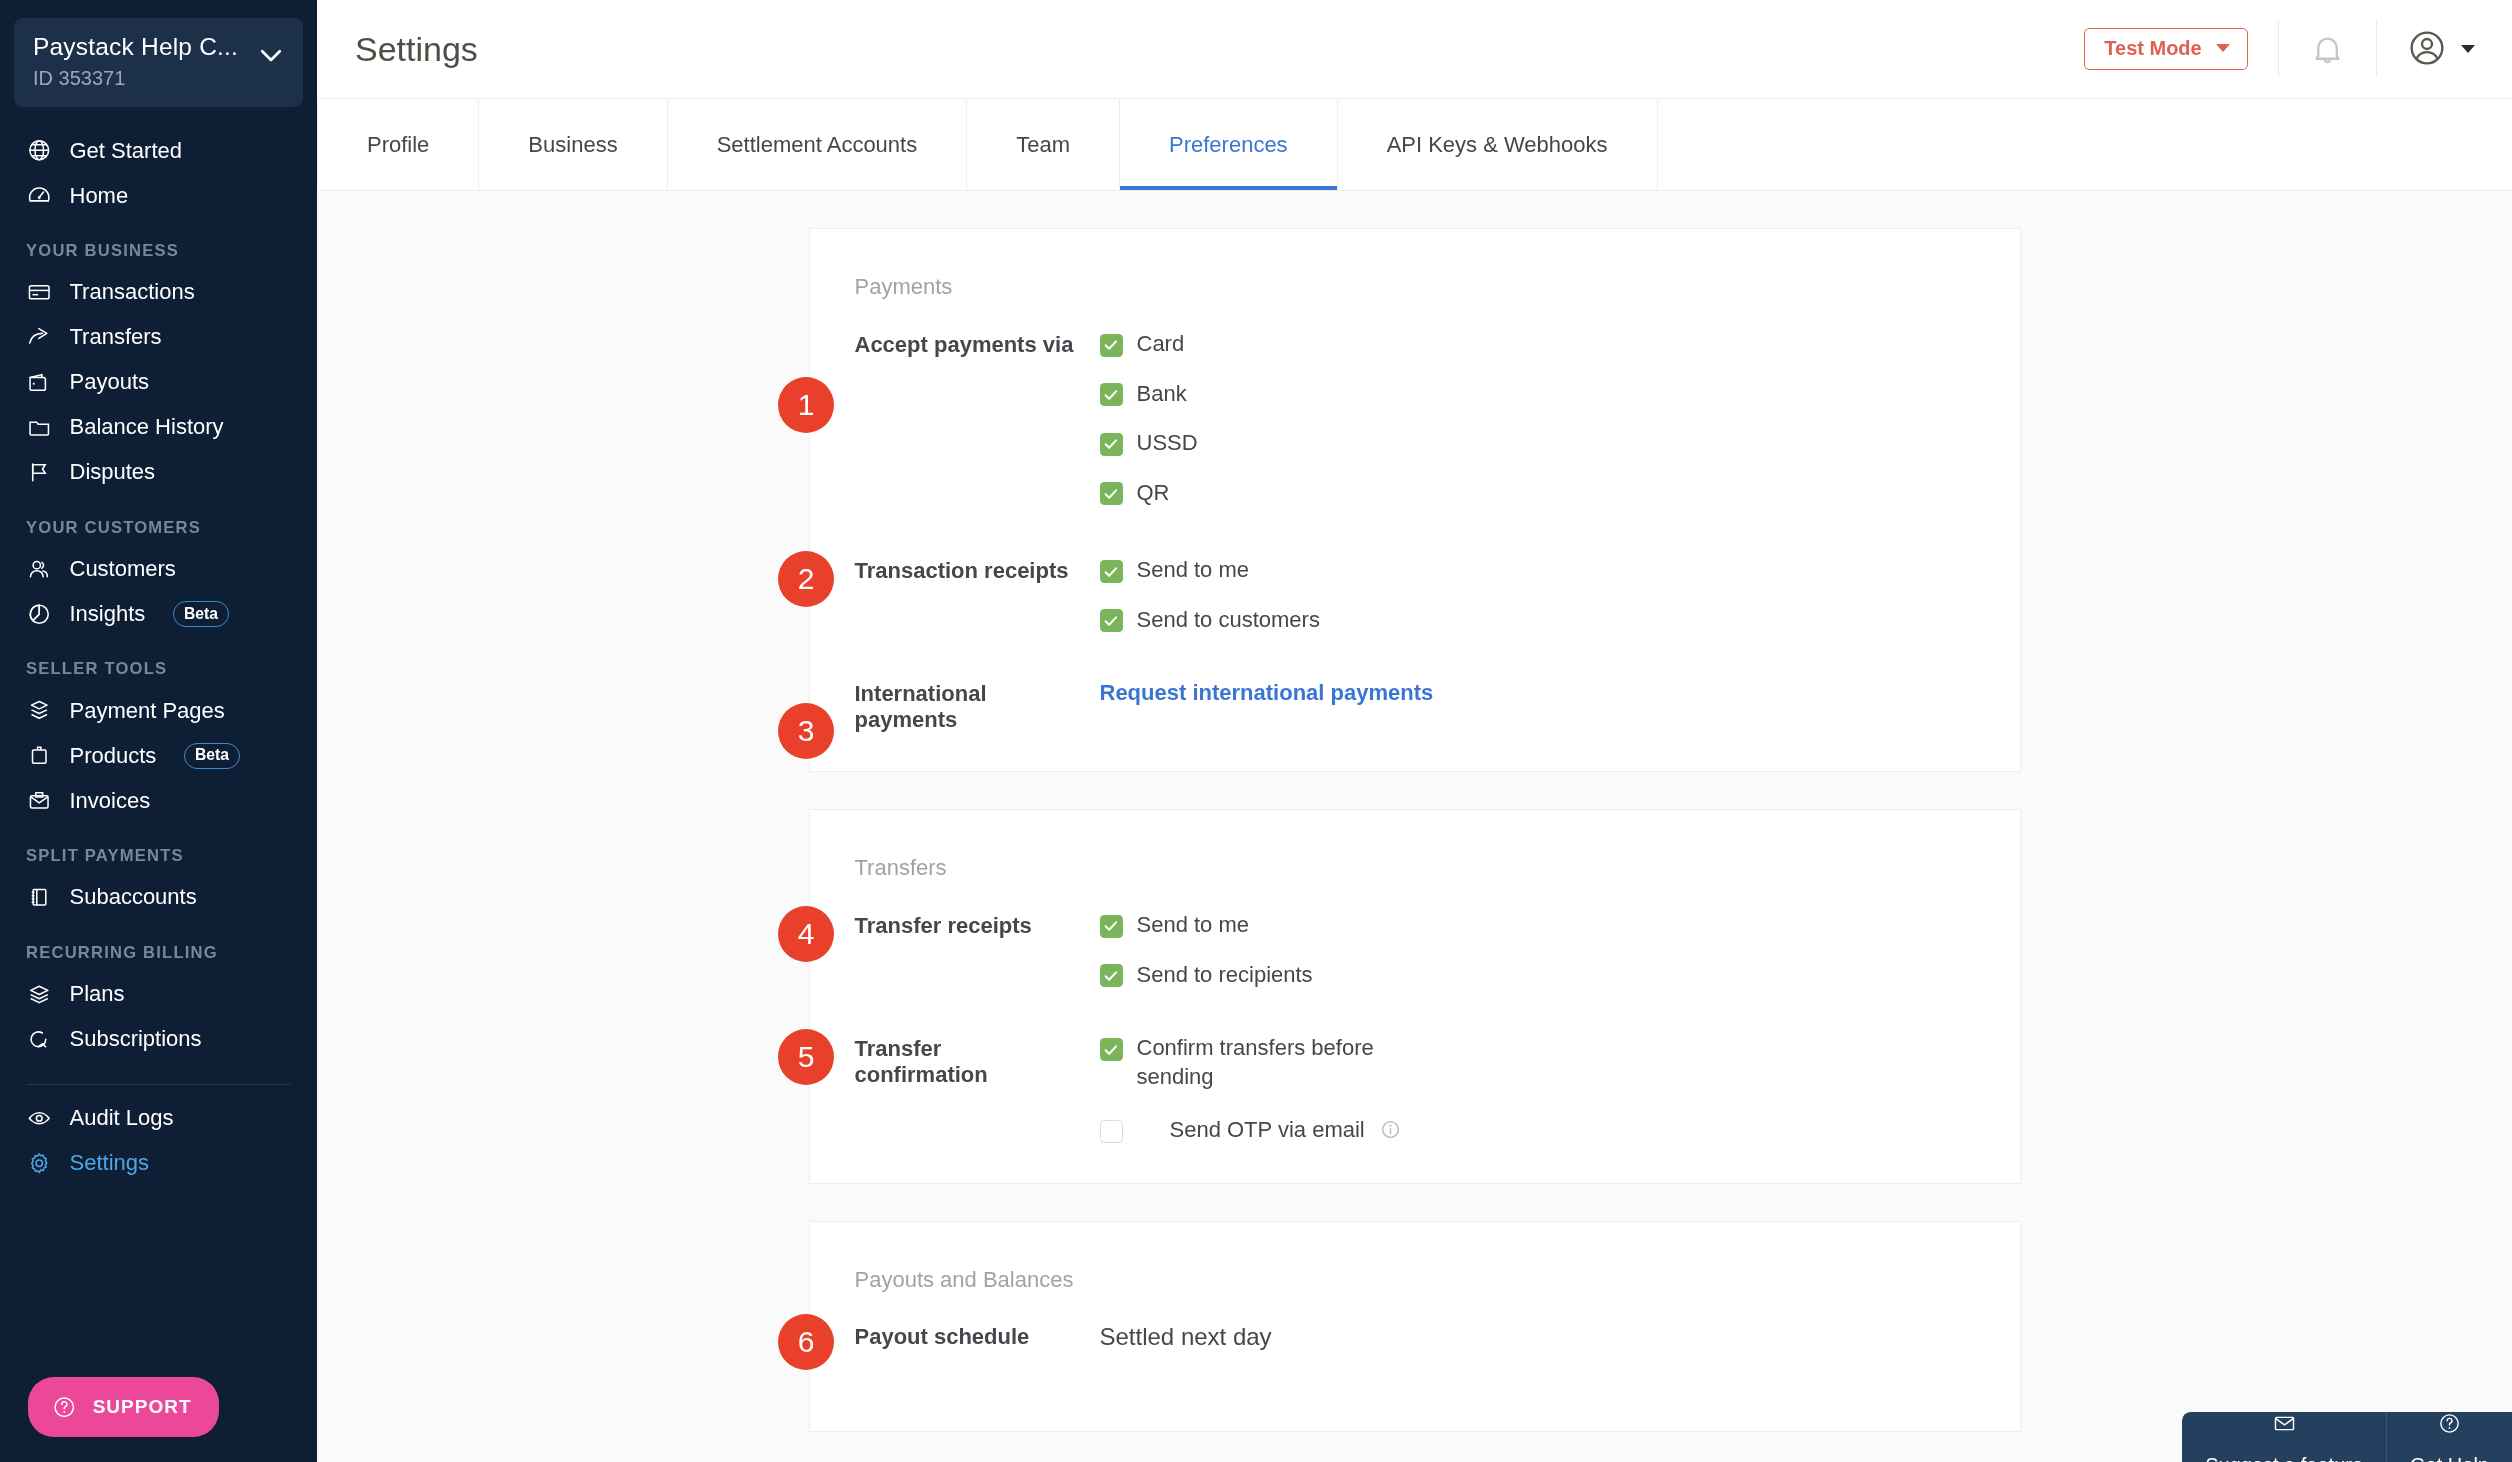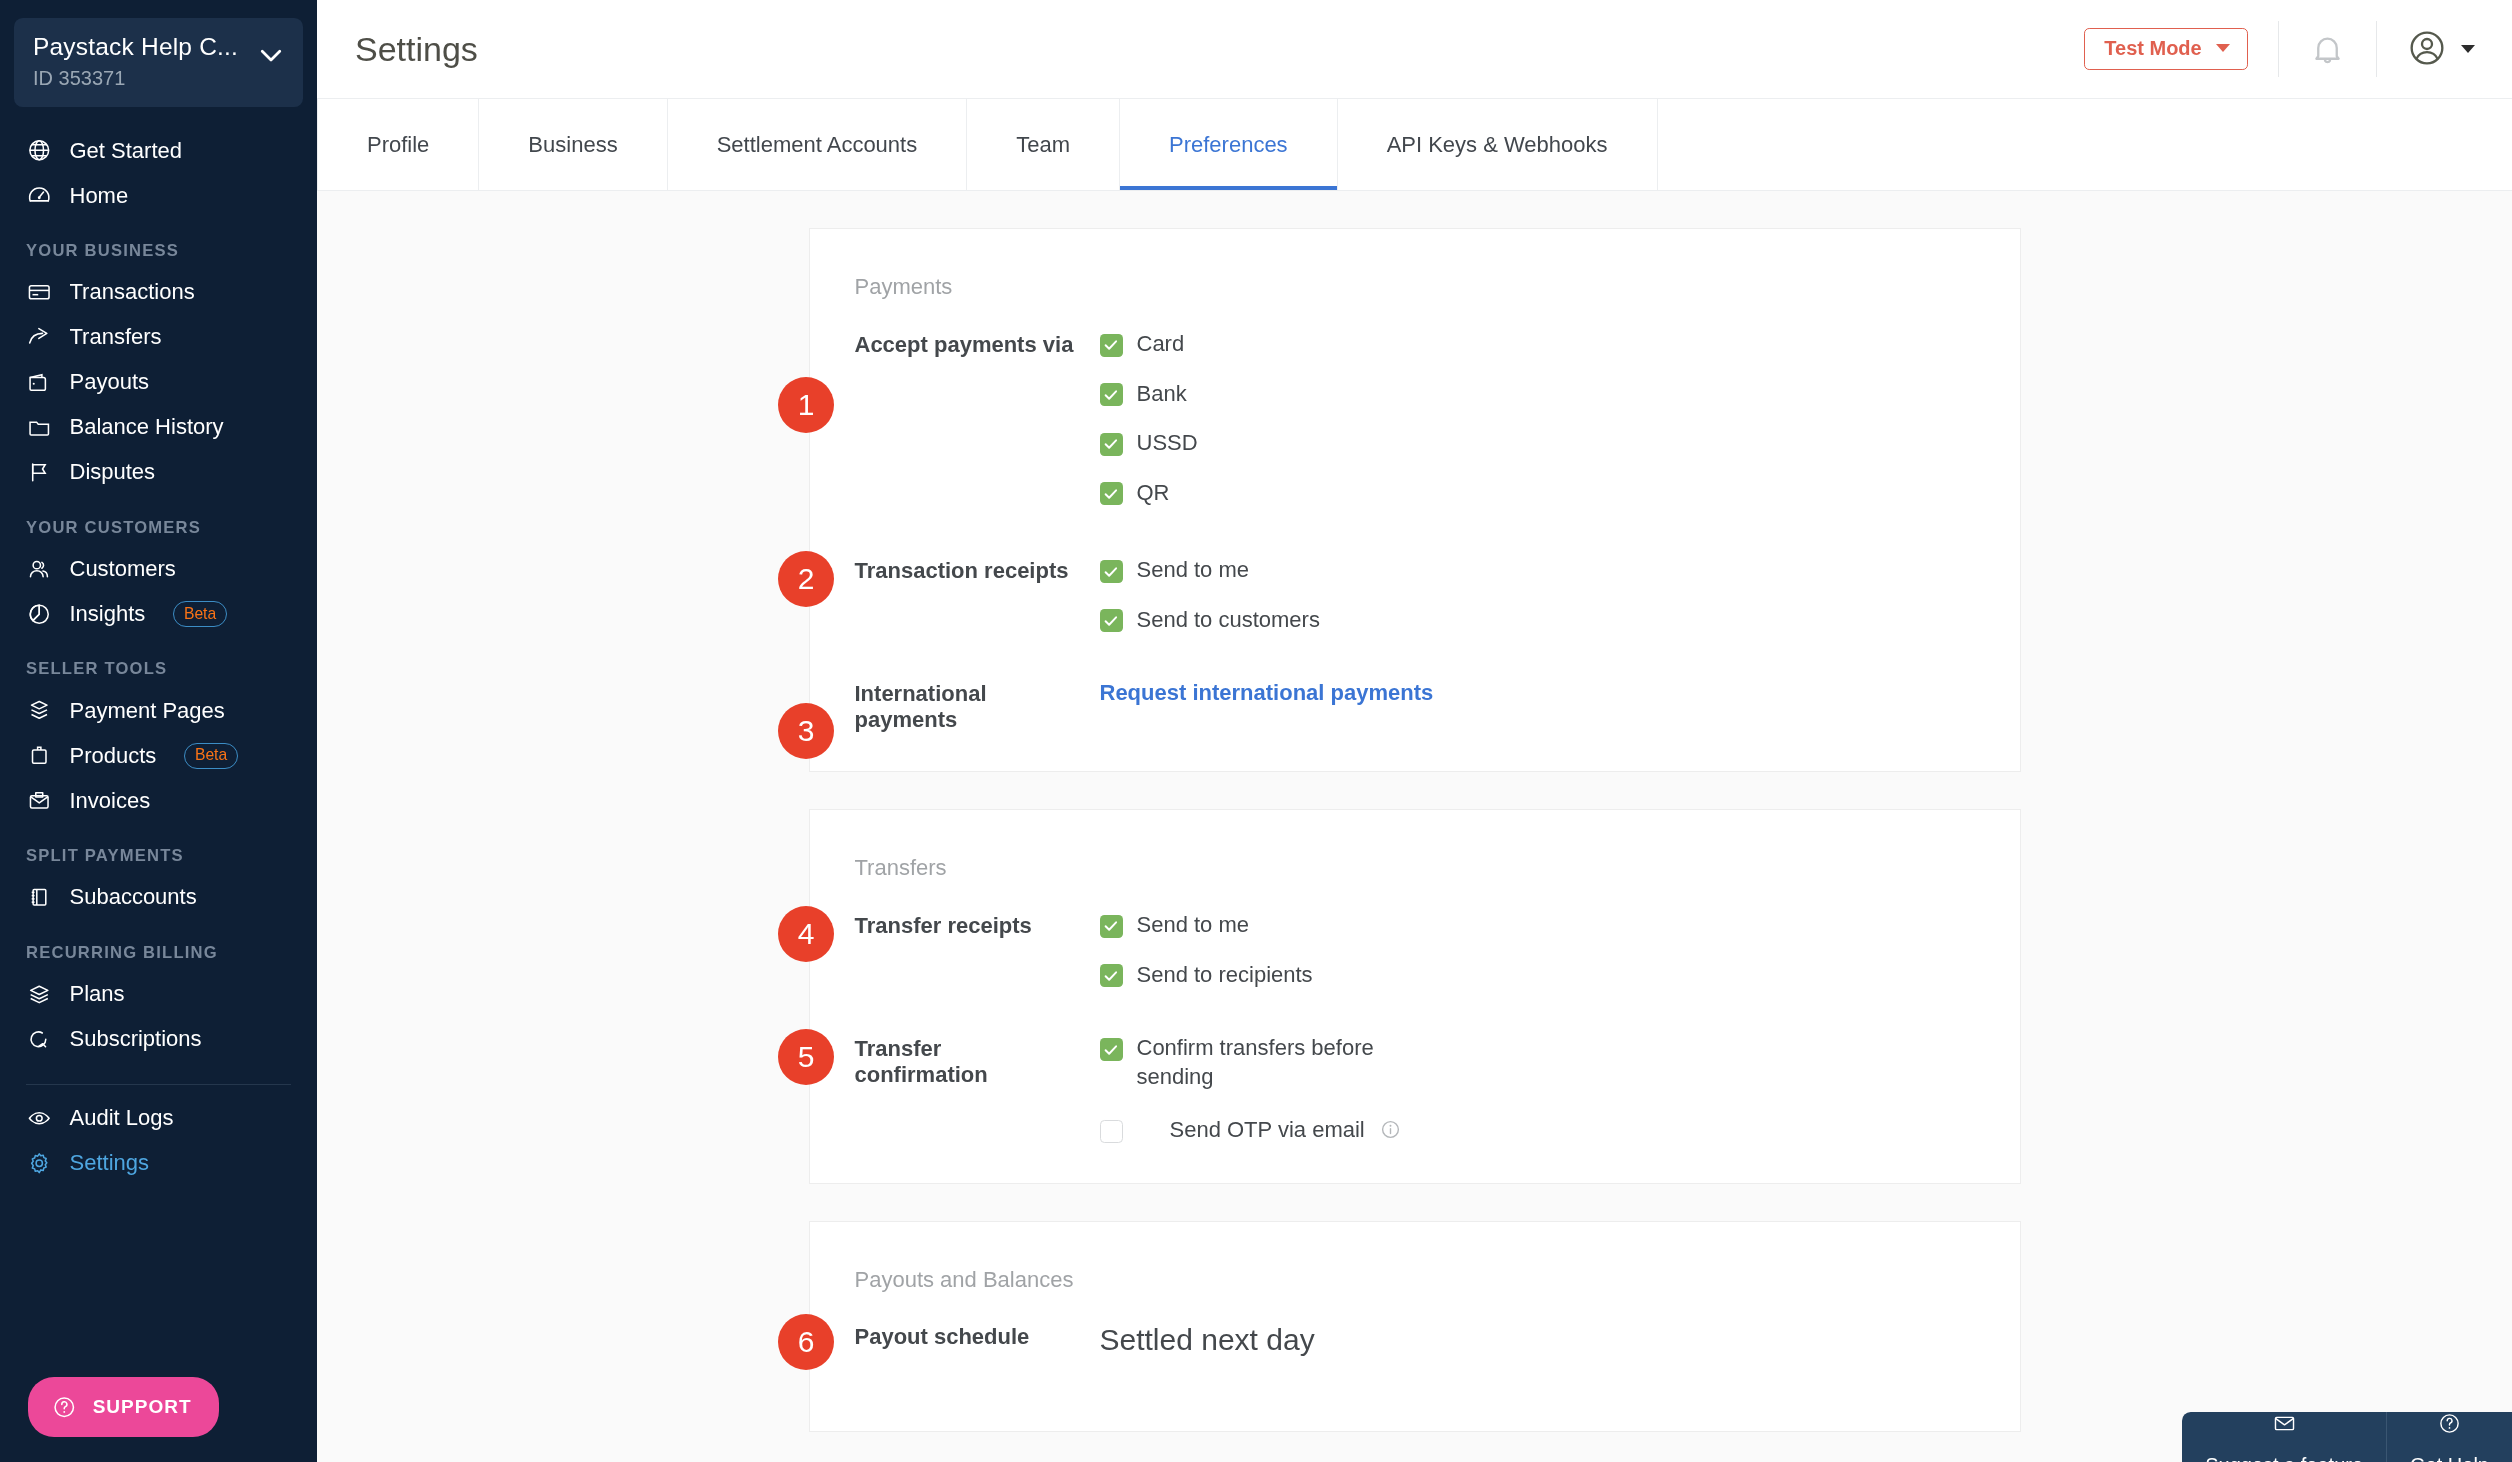--- a/index.html
+++ b/index.html
@@ -35,21 +35,21 @@
   }
   .nav-item {
     display: flex; align-items: center; gap: 17.5px;
     padding: 7px 0 7px 26px; height: 45px;
     font-size: 22px; color: #ffffff; cursor: pointer;
   }
   .nav-item.active { color: #4ea6e0; }
   .nav-ico { width: 26px; height: 26px; flex: 0 0 26px; display: flex; align-items: center; justify-content: center; }
   .nav-ico svg { display: block; }
   .beta {
-    font-size: 15.7px; font-weight: 400; color: #f97316;
+    font-size: 15.7px; font-weight: 700; color: #ffffff;
     border: 1.7px solid #3c8dc5; border-radius: 17.5px;
     padding: 1.7px 9.6px 2.6px 9.6px; margin-left: 10.5px; line-height: 1.25;
   }
   .nav-sep { height: 0.9px; background: #25374d; margin: 23px 26px 10.5px 26px; }
 
   .support-btn {
     position: absolute; left: 28px; bottom: 26px;
     width: 191px; height: 60px; border-radius: 26px;
     background: #ec4899; color: #fff;
     display: flex; align-items: center; gap: 15.7px;
@@ -101,21 +101,21 @@
   .check-line { display: flex; align-items: flex-start; gap: 14px; margin-bottom: 21px; }
   .check-line:last-child { margin-bottom: 0; }
   .cb {
     width: 23px; height: 23px; flex: 0 0 23px; border-radius: 4.4px; margin-top: 3.5px;
     background: #7ab55c; display: flex; align-items: center; justify-content: center;
   }
   .cb.off { background: #fff; border: 1.7px solid #d9dbdd; }
   .cb svg { display: block; }
   .check-txt { font-size: 22px; color: #44484c; line-height: 1.3; max-width: 297px; }
   .link { font-size: 22px; color: #3b75d4; font-weight: 700; cursor: pointer; }
-  .plain-val { font-size: 30px; color: #44484c; }
+  .plain-val { font-size: 24px; color: #44484c; }
   .info-ico { display: inline-flex; vertical-align: -2.6px; margin-left: 8.7px; }
 
   
   .badge {
     position: absolute; width: 56px; height: 56px; border-radius: 50%;
     background: #e8402a; color: #fff; font-size: 30px; font-weight: 400;
     display: flex; align-items: center; justify-content: center;
     left: -31.5px; top: -5.2px; z-index: 5; letter-spacing: 0;
   }
 

